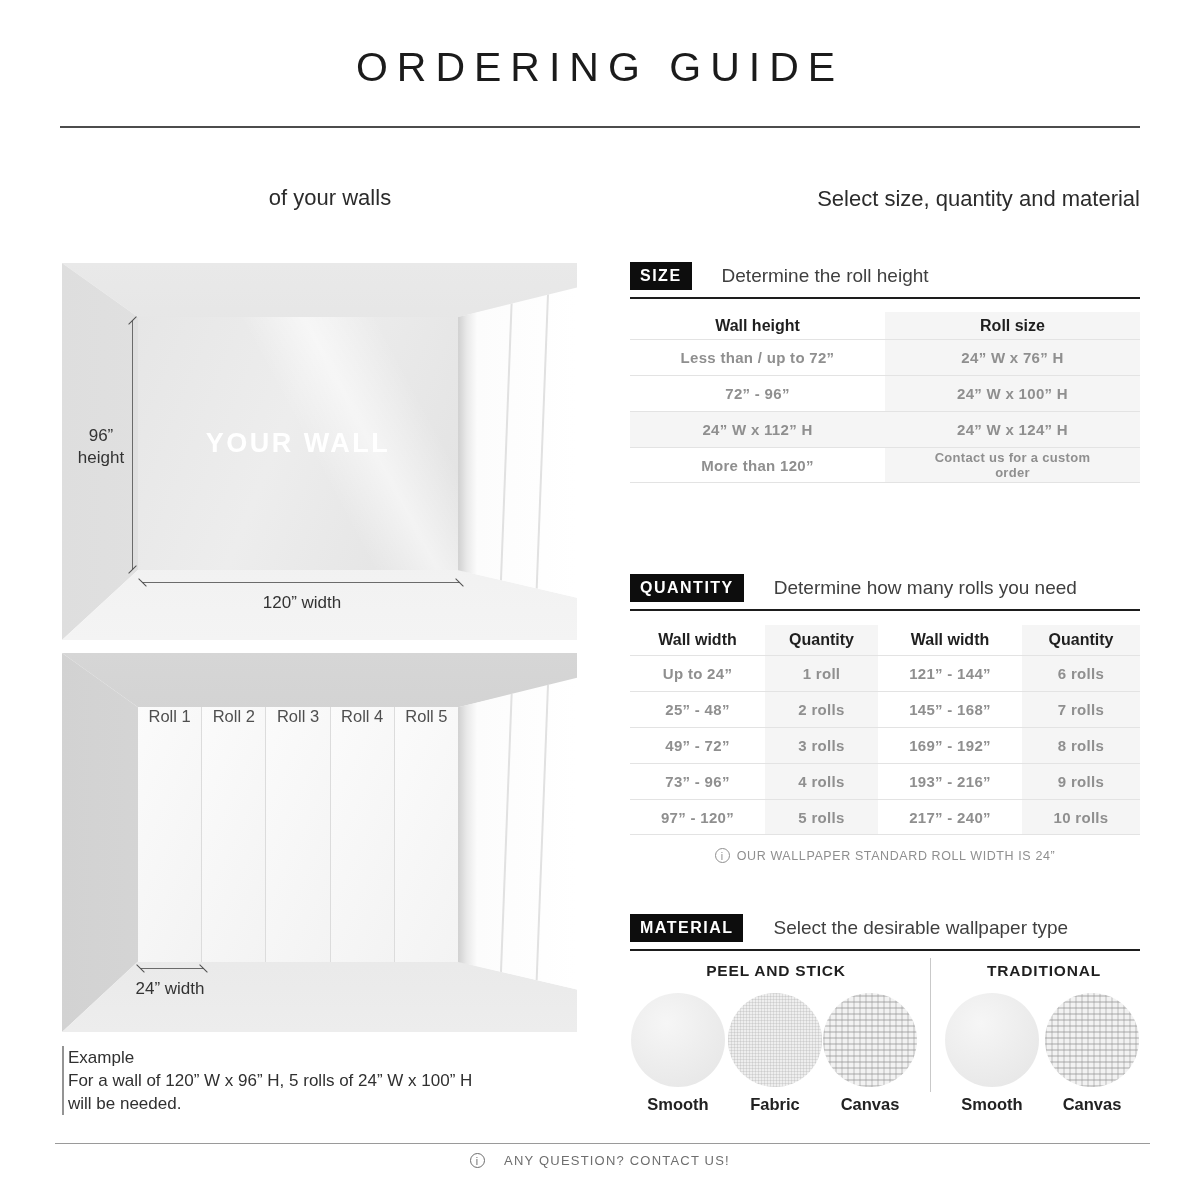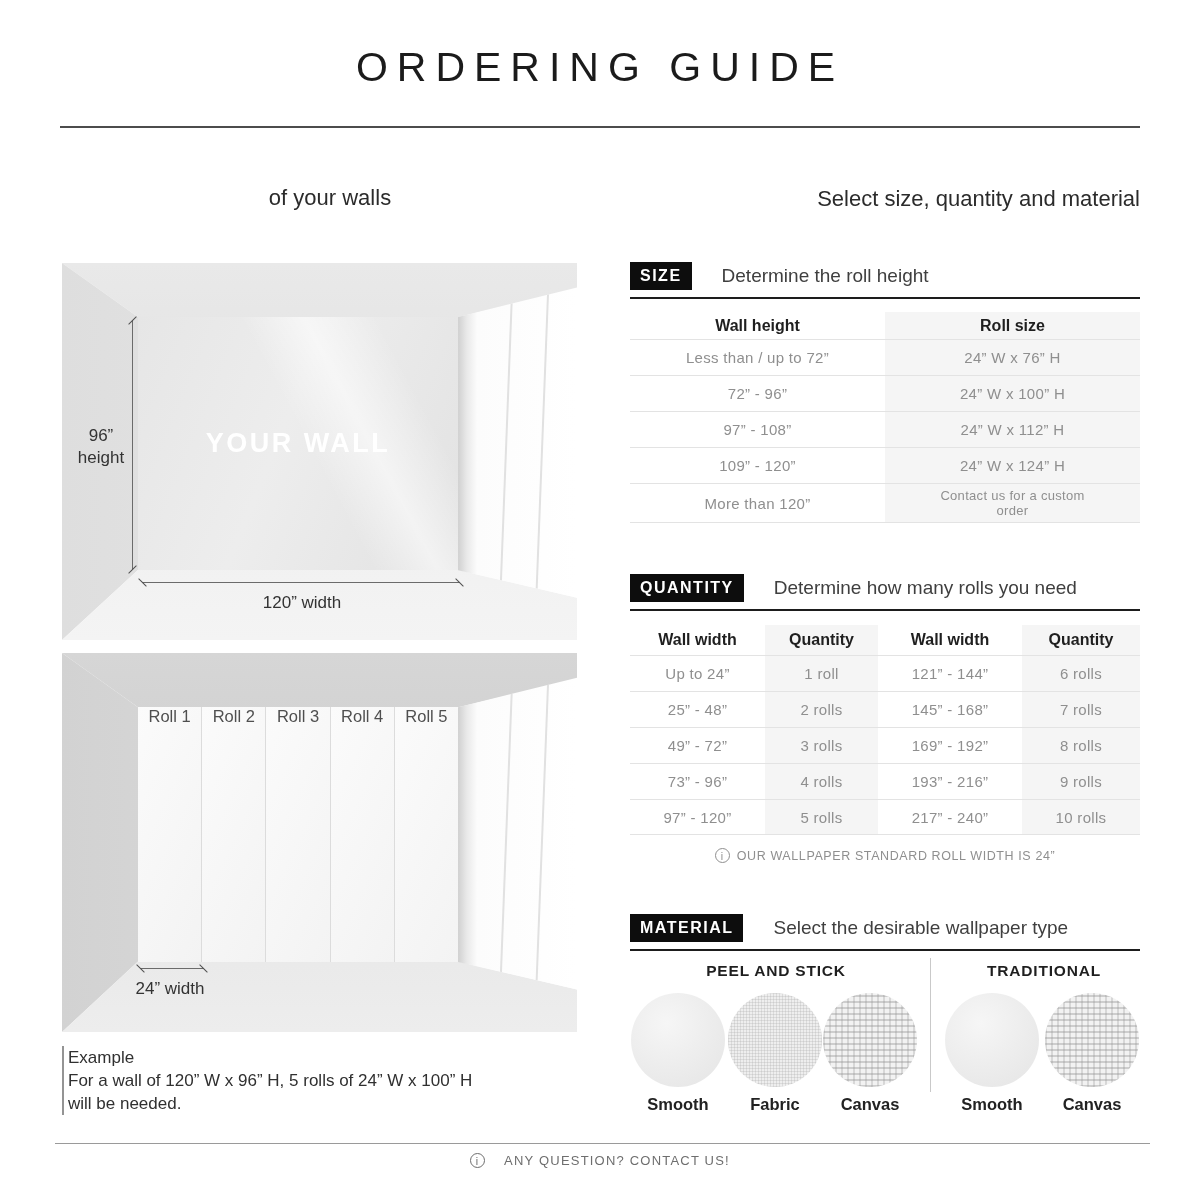--- a/index.html
+++ b/index.html
@@ -86,21 +86,21 @@
   .sec-header.qty-h  { top:574px; }
   .sec-header.mat-h  { top:914px; }
   .badge { background:#0d0d0d; color:#ffffff; font-size:16px; font-weight:bold; letter-spacing:1.5px; padding:5px 10px; }
   .sec-sub { font-size:19px; color:#3f3f3f; }
 
   .grid-table { position:absolute; display:grid; }
   .size-table { left:630px; top:312px; width:510px; grid-template-columns:255px 255px; grid-template-rows:27px 36px 36px 36px 36px 40px; }
   .qty-table  { left:630px; top:625px; width:510px; grid-template-columns:135px 113px 144px 118px; grid-template-rows:30px 36px 36px 36px 36px 36px; }
   .cell { display:flex; align-items:center; justify-content:center; text-align:center; }
   .cell.head { font-size:16px; font-weight:bold; color:#1f1f1f; }
-  .cell.data { font-size:15px; color:#8f8f8f; letter-spacing:.3px; border-top:1px solid #e3e3e3; }
+  .cell.data { font-size:15px; color:#8f8f8f; letter-spacing:.3px; border-top:1px solid #e3e3e3;font-weight:bold; }
   .cell.bb   { border-bottom:1px solid #e3e3e3; }
   .cell.gray { background:#f5f5f5; }
   .cell.small { font-size:13px; line-height:15px; padding:0 40px; }
 
   .qty-note { position:absolute; left:630px; top:848px; width:510px; display:flex; align-items:center; justify-content:center; gap:7px;
               font-size:12.5px; letter-spacing:.6px; color:#8f8f8f; }
 
   .group-name { position:absolute; top:962px; text-align:center; font-size:15.5px; font-weight:bold; letter-spacing:.8px; color:#1f1f1f; }
   .gn1 { left:630px; width:292px; }
   .gn2 { left:948px; width:192px; }
@@ -196,23 +196,21 @@
     <span class="badge">SIZE</span>
     <span class="sec-sub">Determine the roll height</span>
   </div>
   <div class="grid-table size-table">
     <div class="cell head">Wall height</div>
     <div class="cell head gray">Roll size</div>
     <div class="cell data">Less than / up to 72”</div>
     <div class="cell data gray">24” W x 76” H</div>
     <div class="cell data">72” - 96”</div>
     <div class="cell data gray">24” W x 100” H</div>
-    <div class="cell data">97” - 108”</div>
     <div class="cell data gray">24” W x 112” H</div>
-    <div class="cell data">109” - 120”</div>
     <div class="cell data gray">24” W x 124” H</div>
     <div class="cell data bb">More than 120”</div>
     <div class="cell data bb gray small">Contact us for a custom order</div>
   </div>
 
   <div class="sec-header qty-h">
     <span class="badge">QUANTITY</span>
     <span class="sec-sub">Determine how many rolls you need</span>
   </div>
   <div class="grid-table qty-table">

